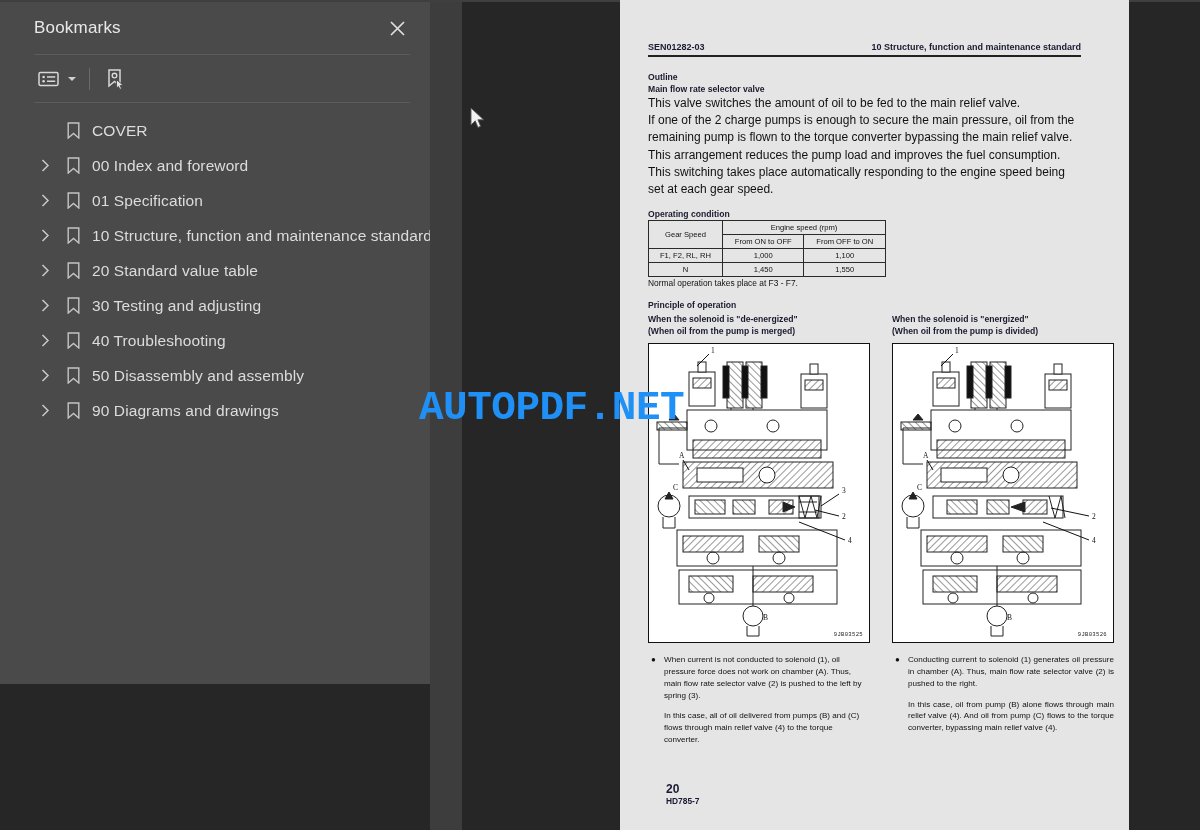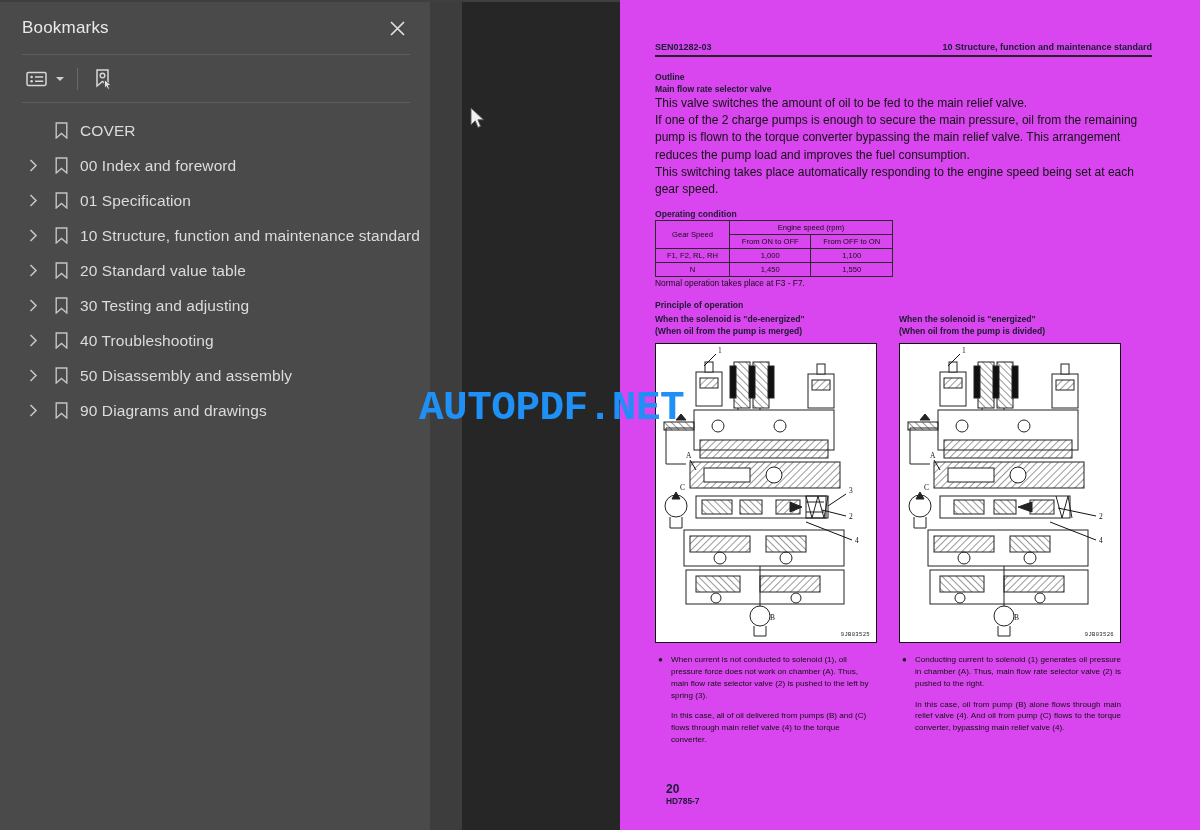--- a/index.html
+++ b/index.html
@@ -7,24 +7,24 @@
     width: 1200px; height: 830px;
     background: #262626;
     font-family: "Liberation Sans", sans-serif;
     overflow: hidden;
   }
   #app { position: relative; width: 1200px; height: 830px; }
 
   
   #sidebar {
     position: absolute; left: 0; top: 0;
-    width: 430px; height: 830px;
+    width: 430px; height: 684px;
     background: #4a4a4a;
     border-top: 2px solid #3f3f3f;
-    display: flex; flex-direction: column;
+    display: flex; flex-direction: column; padding-left: 12px;
   }
   #sidebar-header {
     height: 52px; flex: 0 0 52px;
     display: flex; align-items: center;
     padding: 0 18px 0 22px;
     position: relative;
   }
   #panel-title {
     color: #e8e8e8; font-size: 17px; font-weight: 400;
     letter-spacing: .2px;
@@ -93,23 +93,23 @@
 
   
   #cursor {
     position: absolute; left: 470px; top: 107px;
     width: 16px; height: 24px; pointer-events: none;
   }
 
   
   #page {
     position: absolute; left: 620px; top: 0;
-    width: 580px; height: 830px;
-    background: #d946ef;
-    padding: 42px 48px 0 35px;
+    width: 509px; height: 830px;
+    background: #e5e5e5;
+    padding: 42px 48px 0 28px;
     font-family: "Liberation Sans", sans-serif;
     color: #000;
   }
   #doc-header {
     display: flex; justify-content: space-between; align-items: baseline;
     font-size: 9px; font-weight: bold; color: #1a1a33;
     padding-bottom: 3px;
   }
   #doc-header-rule {
     height: 2px; background: #222; margin-bottom: 14px;

